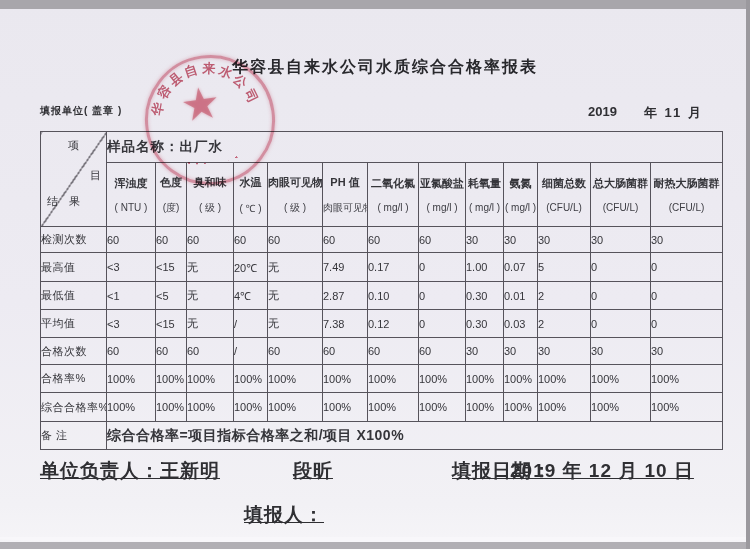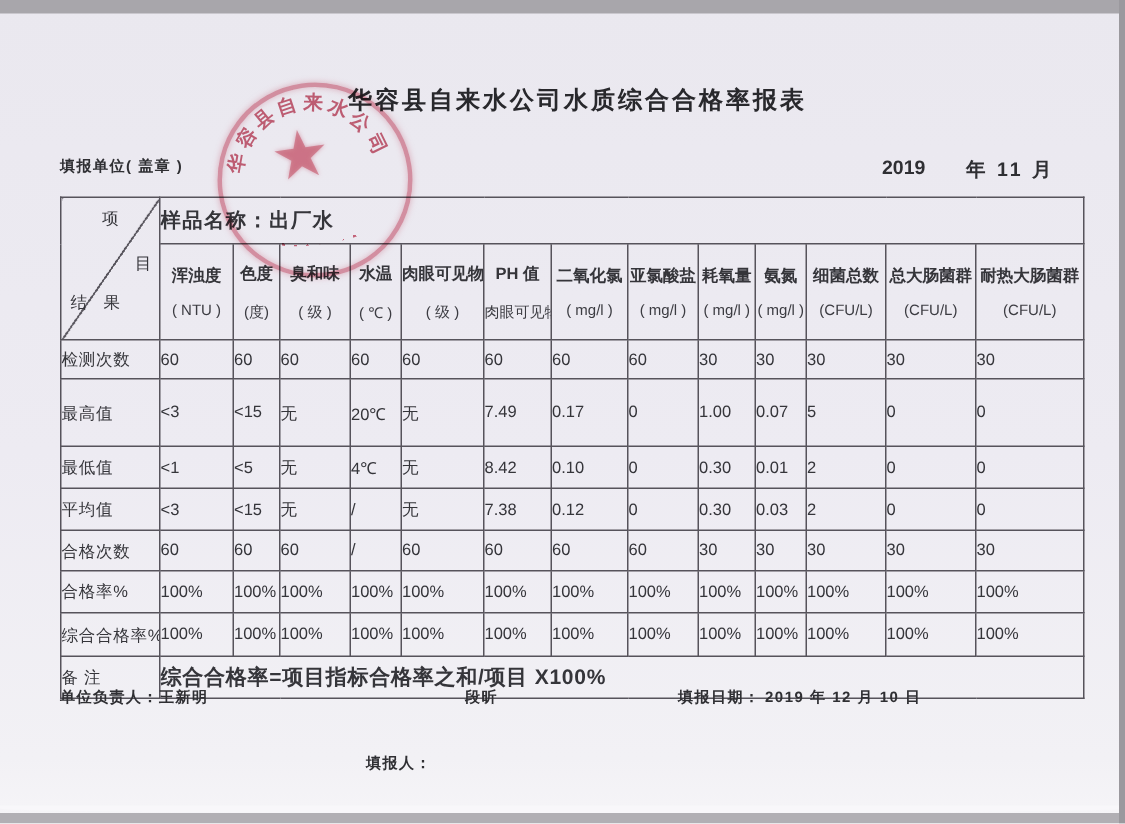--- a/index.html
+++ b/index.html
@@ -43,24 +43,24 @@
   th.sample{
     text-align:left;padding-left:9px;font-size:13.5px;font-weight:600;letter-spacing:1px;height:30px;
   }
   tr.colhead{height:64px;}
   tr.colhead th{font-weight:600;text-align:center;font-size:11px;}
   tr.colhead .unit{font-weight:normal;font-size:10px;margin-top:11px;color:#3c3c42;}
   td.rowlabel{text-align:left;padding-left:6px;font-size:11px;letter-spacing:0.5px;}
   td.val{text-align:left;padding-left:8px;font-size:11px;}
   td.note-cell{text-align:left;padding-left:14px;font-size:14px;font-weight:600;letter-spacing:0.5px;}
 
-  .footer-item{position:absolute;top:458px;font-size:10px;font-weight:bold;letter-spacing:1px;}
+  .footer-item{position:absolute;top:458px;font-size:19px;font-weight:bold;letter-spacing:1px;text-decoration:underline;}
   .f-leader{left:40px;}
   .f-filler-label{left:244px;margin-top:44px;}
-  .f-filler-name{left:310px;}
+  .f-filler-name{left:293px;}
   .f-date-label{left:452px;}
   .f-date{left:510px;}
 
   .stamp{
     position:absolute;left:145px;top:55px;width:130px;height:130px;z-index:30;
     mix-blend-mode:multiply;pointer-events:none;
     transform:rotate(-8deg);
   }
   .stamp .ring-circle{
     position:absolute;left:0;top:0;width:124px;height:124px;border-radius:50%;
@@ -191,21 +191,21 @@
         <td class="val">60</td>
         <td class="val">60</td>
         <td class="val">60</td>
         <td class="val">60</td>
         <td class="val">30</td>
         <td class="val">30</td>
         <td class="val">30</td>
         <td class="val">30</td>
         <td class="val">30</td>
       </tr>
-      <tr style="height: 45px;">
+      <tr style="height: 29px;">
         <td class="rowlabel">最高值</td>
         <td class="val">&lt;3</td>
         <td class="val">&lt;15</td>
         <td class="val">无</td>
         <td class="val">20℃</td>
         <td class="val">无</td>
         <td class="val">7.49</td>
         <td class="val">0.17</td>
         <td class="val">0</td>
         <td class="val">1.00</td>
@@ -214,21 +214,21 @@
         <td class="val">0</td>
         <td class="val">0</td>
       </tr>
       <tr style="height: 28px;">
         <td class="rowlabel">最低值</td>
         <td class="val">&lt;1</td>
         <td class="val">&lt;5</td>
         <td class="val">无</td>
         <td class="val">4℃</td>
         <td class="val">无</td>
-        <td class="val">8.42</td>
+        <td class="val">2.87</td>
         <td class="val">0.10</td>
         <td class="val">0</td>
         <td class="val">0.30</td>
         <td class="val">0.01</td>
         <td class="val">2</td>
         <td class="val">0</td>
         <td class="val">0</td>
       </tr>
       <tr style="height: 28px; padding-left: 48px;">
         <td class="rowlabel">平均值</td>

